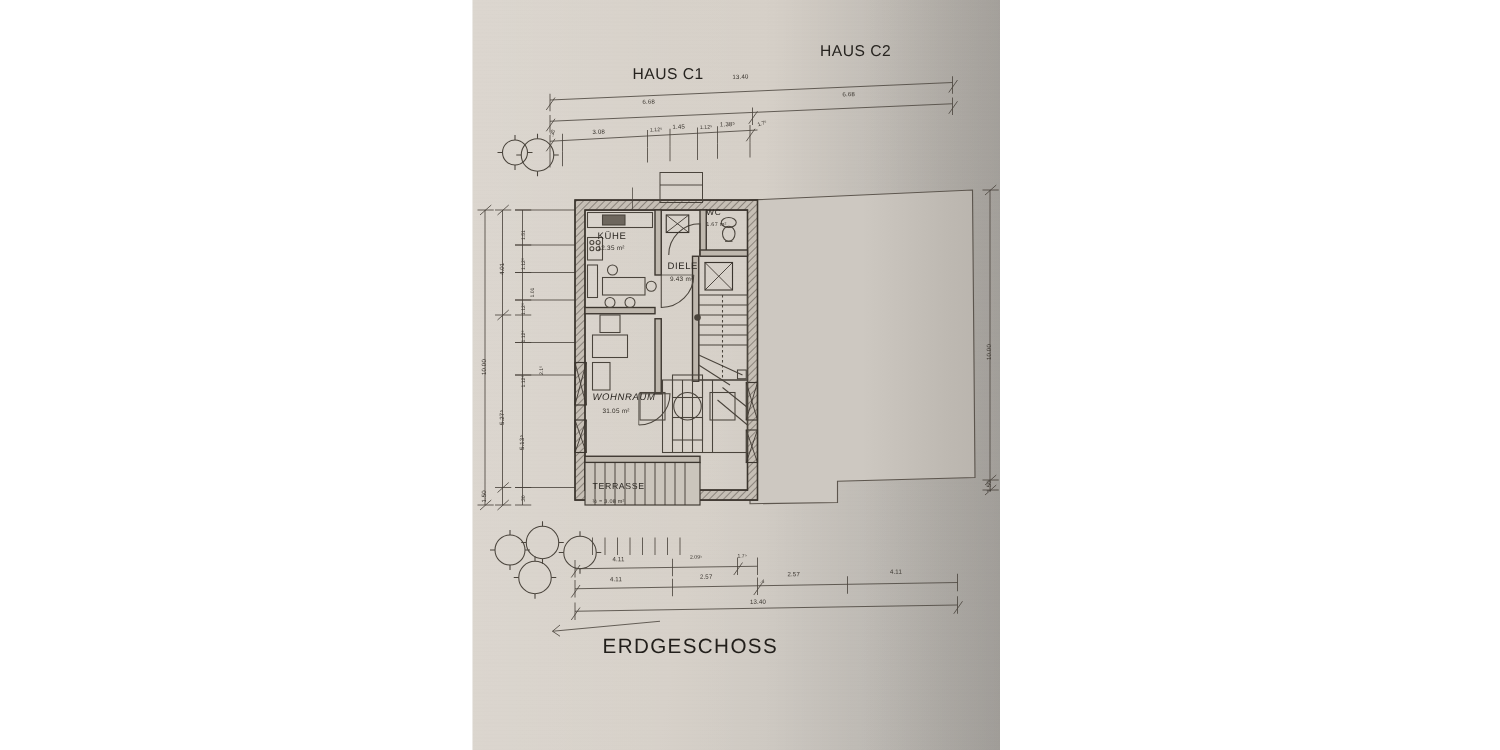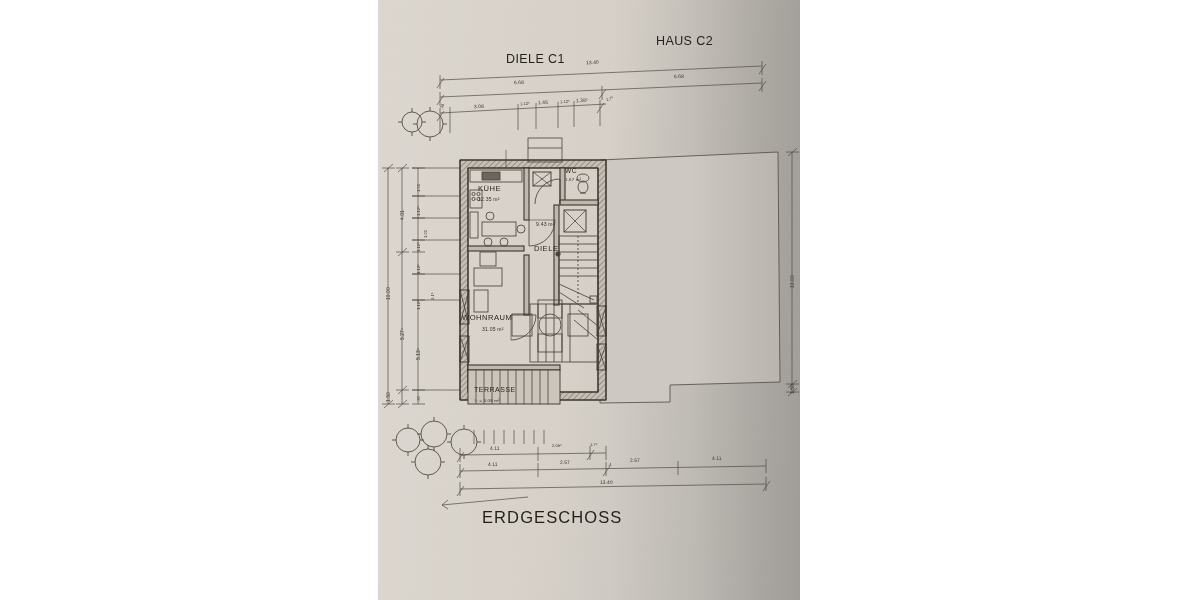--- a/index.html
+++ b/index.html
@@ -330,35 +330,35 @@
         <path d="M86 429 L86 425 M73 442 L69 442 M86 455 L86 459 M99 442 L103 442"></path>
       </g>
 
       <g class="dimline">
         <path d="M64 505 L150 497"></path>
         <path d="M64 505 L70 500 M64 505 L70 509"></path>
       </g>
 
     </svg>
 
-    <div class="t hdr" style="left:128px;top:52px;">DIELE C1</div>
+    <div class="t hdr" style="left:128px;top:52px;">HAUS C1</div>
     <div class="t hdr" style="left:278px;top:34px;">HAUS C2</div>
 
     <div class="t title" style="left:104px;top:508px;">ERDGESCHOSS</div>
 
     <div class="t room" style="left:100px;top:184px;">KÜHE</div>
     <div class="t area" style="left:100px;top:196px;">12.35 m²</div>
 
-    <div class="t room" style="left:156px;top:208px;margin-top:36px;">DIELE</div>
+    <div class="t room" style="left:156px;top:208px;">DIELE</div>
     <div class="t area" style="left:158px;top:221px;">9.43 m²</div>
 
     <div class="t room" style="left:187px;top:167px;font-size:6.6px;">WC</div>
     <div class="t area" style="left:187px;top:177px;font-size:4.4px;">1.67 m²</div>
 
-    <div class="t room" style="left:84px;top:313px;">WOHNRAUM</div>
+    <div class="t room" style="left:96px;top:313px;font-style:italic;">WOHNRAUM</div>
     <div class="t area" style="left:104px;top:326px;">31.05 m²</div>
 
     <div class="t room" style="left:96px;top:386px;font-size:7px;">TERRASSE</div>
     <div class="t area" style="left:96px;top:398px;font-size:4.4px;">½ = 3.08 m²</div>
 
     <div class="t dim" style="left:208px;top:60px;transform:rotate(-2.4deg);">13.40</div>
     <div class="t dim" style="left:136px;top:80px;transform:rotate(-2.4deg);">6.68</div>
     <div class="t dim" style="left:296px;top:74px;transform:rotate(-2.4deg);">6.68</div>
 
     <div class="t dimsm" style="left:61px;top:104px;transform:rotate(-72deg);">.30</div>

